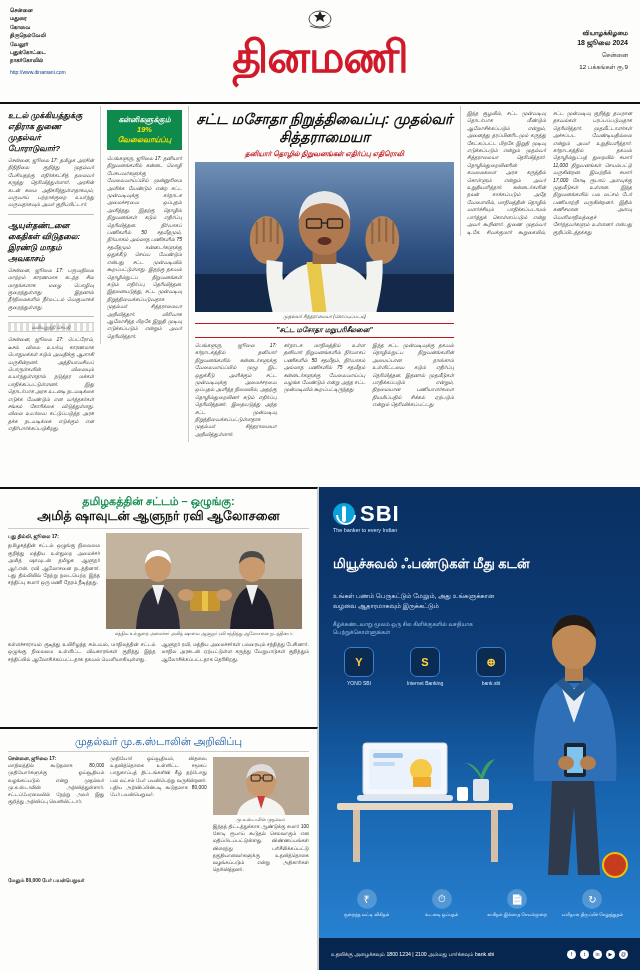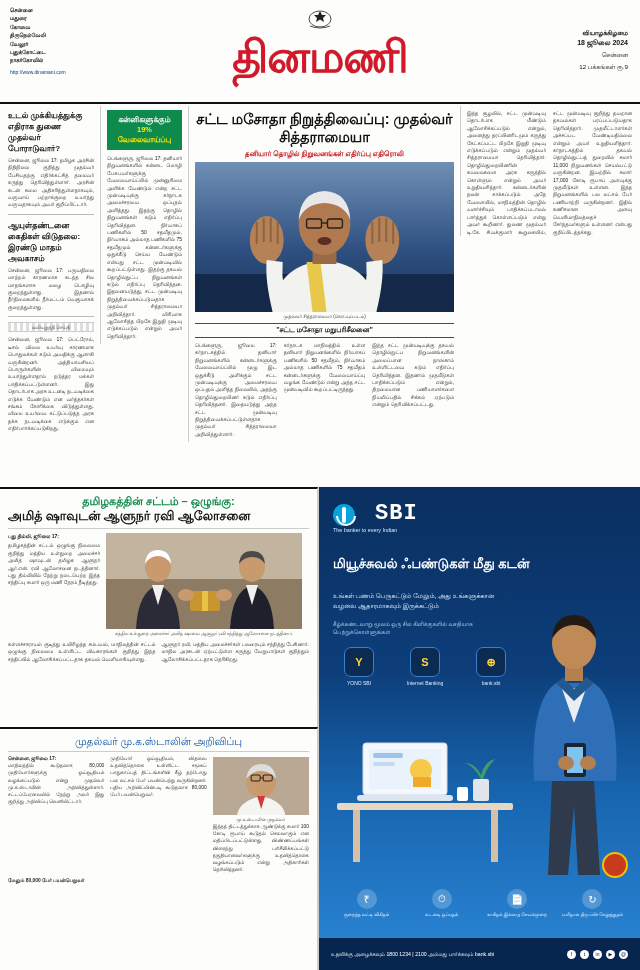--- a/index.html
+++ b/index.html
@@ -141,21 +141,21 @@
     position: absolute; left: 0; top: 487px;
     width: 318px; height: 240px;
     border-top: 2px solid #111; border-right: 1px solid #ccc;
     padding: 5px 8px;
   }
   .mid-head1 {
     text-align: center; font-size: 11px; font-weight: bold;
     color: #0f8a4d; line-height: 14px;
   }
   .mid-head2 {
-    text-align: left; font-size: 12.5px; font-weight: bold;
+    text-align: center; font-size: 12.5px; font-weight: bold;
     color: #111; line-height: 16px; margin-bottom: 4px;
     border-bottom: 1px solid #ccc; padding-bottom: 4px;
   }
   .mid-grid { display: flex; gap: 6px; }
   .mid-c { font-size: 5px; line-height: 7.4px; text-align: justify; color: #222; }
   .mid-photo {
     width: 100%; height: 96px; background: #2a3f66;
     position: relative; overflow: hidden; margin-bottom: 2px;
   }
 
@@ -184,21 +184,21 @@
   .bot-cap { font-size: 4.4px; text-align: center; color: #444; line-height: 6px; }
 
   
   .ad {
     position: absolute; left: 318px; top: 487px;
     width: 322px; height: 483px;
     background: linear-gradient(180deg,#0a2f60 0%,#0d3e7a 38%,#1763ad 62%,#2b88d8 100%);
     color: #fff; overflow: hidden;
     border-left: 1px solid #ccc;
   }
-  .ad-logo { position: absolute; left: 14px; top: 14px; display: flex; align-items: flex-end; gap: 20px; font-family: Liberation Mono, monospace; }
+  .ad-logo { position: absolute; left: 14px; top: 14px; display: flex; align-items: center; gap: 5px; }
   .ad-logo .mark {
     width: 22px; height: 22px; border-radius: 50%;
     background: #0aa2dd; position: relative;
   }
   .ad-logo .mark:after {
     content: ""; position: absolute; left: 9px; top: 3px;
     width: 4px; height: 16px; background: #fff; border-radius: 2px;
   }
   .ad-logo .mark:before {
     content: ""; position: absolute; left: 3px; top: 12px;
@@ -300,21 +300,21 @@
     </div>
 
     <div class="mh-right">
       <div class="day">வியாழக்கிழமை</div>
       <div class="date">18 ஜூலை 2024</div>
       <div class="place">சென்னை</div>
       <div class="pages">12 பக்கங்கள் ரூ.9</div>
     </div>
   </div>
 
-  <div class="body-wrap" style="position:absolute;left:0;top:106px;width:536px;height:381px;">
+  <div class="body-wrap" style="position:absolute;left:0;top:106px;width:536px;height:381px;font-style:italic;">
 
     <div class="col-left">
       <div class="lead-box">
         <div class="lead-head">உடல் முக்கியத்துக்கு எதிராக துணை முதல்வர் போராடுவார்?</div>
         <div class="tinytext">சென்னை, ஜூலை 17: தமிழக அரசின் நிதிநிலை குறித்து முதல்வர் பேசியதற்கு எதிர்க்கட்சித் தலைவர் கருத்து தெரிவித்துள்ளார். அரசின் கடன் சுமை அதிகரித்துள்ளதாகவும், வருவாய் பற்றாக்குறை உயர்ந்து வருவதாகவும் அவர் குறிப்பிட்டார்.</div>
       </div>
       <div class="lead-box">
         <div class="lead-head">ஆயுள்தண்டனை கைதிகள் விடுதலை: இரண்டு மாதம் அவகாசம்</div>
         <div class="tinytext">சென்னை, ஜூலை 17: பருவநிலை மாற்றம் காரணமாக கடந்த சில மாதங்களாக மழை பொழிவு குறைந்துள்ளது. இதனால் நீர்நிலைகளில் நீர்மட்டம் வெகுவாகக் குறைந்துள்ளது.</div>
       </div>

